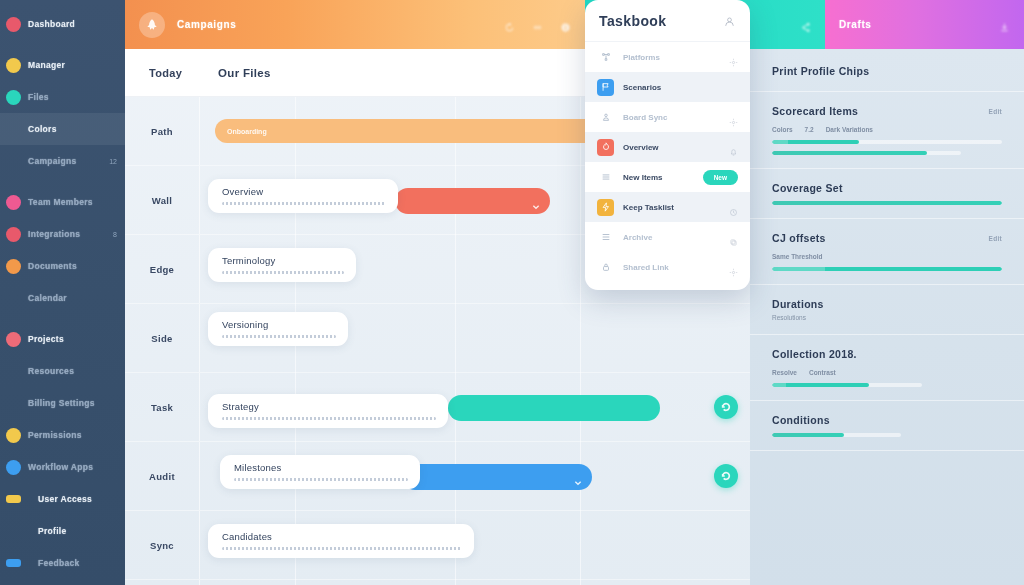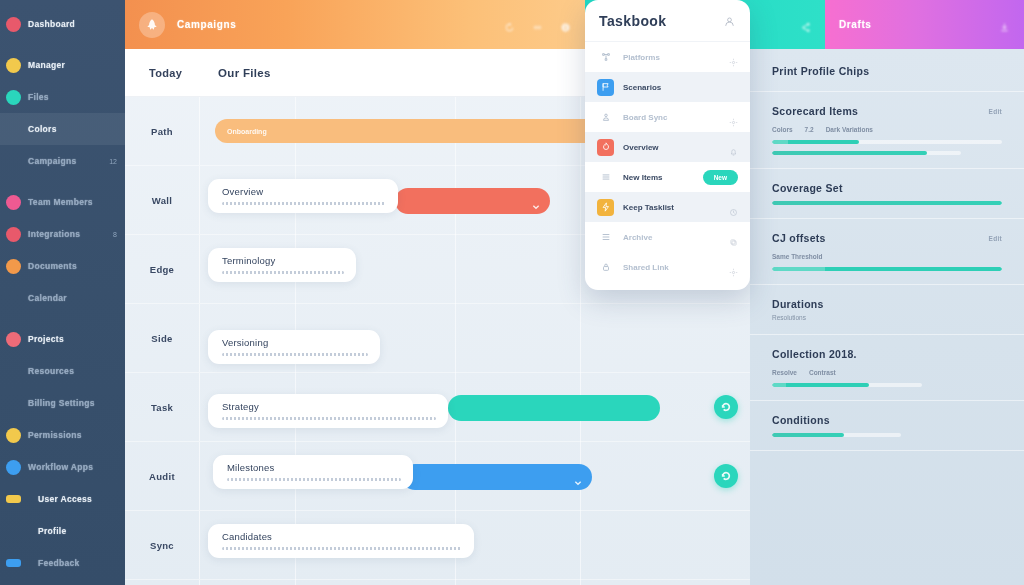--- a/index.html
+++ b/index.html
@@ -473,21 +473,21 @@
                   <div class="card-title">Terminology</div>
                   <div class="card-sub"></div>
                 </div>
               </div>
             </div>
             <div class="row">
               <div class="row-head">
                 <div class="row-head-txt">Side</div>
               </div>
               <div class="row-body">
-                <div class="card" style="left: 8px; width: 172px; top: 26px;">
+                <div class="card" style="left: 8px; width: 140px; top: 8px;">
                   <div class="card-title">Versioning</div>
                   <div class="card-sub"></div>
                 </div>
               </div>
             </div>
             <div class="row">
               <div class="row-head">
                 <div class="row-head-txt">Task</div>
               </div>
               <div class="row-body">
@@ -506,21 +506,21 @@
             <div class="row">
               <div class="row-head">
                 <div class="row-head-txt">Audit</div>
               </div>
               <div class="row-body">
                 <div class="bar-wide" style="left: 202px; width: 190px; top: 22px; background: rgb(61, 158, 240);">
                   <span class="pill-chev" style="position: absolute; right: 10px; top: 9px;"><svg viewBox="0 0 12 12">
                       <path d="M2 4l4 4 4-4"></path>
                     </svg></span>
                 </div>
-                <div class="card" style="left: 13px; width: 200px; top: 13px;">
+                <div class="card" style="left: 20px; width: 200px; top: 13px;">
                   <div class="card-title">Milestones</div>
                   <div class="card-sub"></div>
                 </div>
                 <div class="fab" style="top: 22px;">
                   <svg viewBox="0 0 12 12">
                     <path d="M2 6a4 4 0 1 1 1.2 2.8M2 3.5V6h2.5"></path>
                   </svg>
                 </div>
               </div>
             </div>

